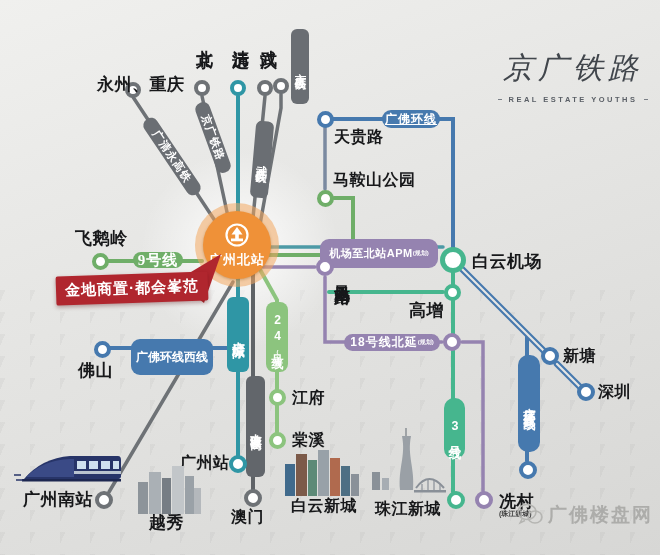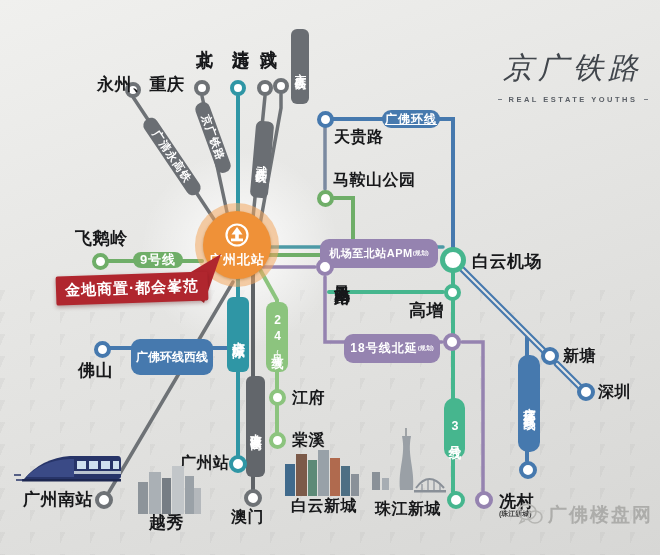--- a/index.html
+++ b/index.html
@@ -92,27 +92,27 @@
 
   <div class="pill vtext" style="left:291px;top:29px;width:18px;height:75px;background:#6a6e73;border-radius:6px;font-size:11.5px;">京广高铁</div>
   <div class="pill" style="left:127px;top:149px;width:90px;height:15px;background:#6a6e73;font-size:11px;border-radius:7px;transform:rotate(56deg);">广清永高铁</div>
   <div class="pill" style="left:176px;top:130px;width:74px;height:15px;background:#6a6e73;font-size:11px;border-radius:7px;transform:rotate(70deg);">京广铁路</div>
   <div class="pill vtext" style="left:253px;top:121px;width:18px;height:77px;background:#6a6e73;border-radius:6px;font-size:11.5px;transform:rotate(5deg);">武广高铁</div>
   <div class="pill" style="left:382px;top:110px;width:58px;height:18px;background:#4679ae;font-size:12px;text-decoration:underline;">广佛环线</div>
   <div class="pill" style="left:320px;top:239px;width:118px;height:29px;background:#9583b0;font-size:11px;letter-spacing:.5px;">
     <span>机场至北站APM</span>
       <span class="note">(规划)</span>
   </div>
-  <div class="pill" style="left:133px;top:252px;width:50px;height:16px;background:#6fae68;font-size:13px;">9号线</div>
+  <div class="pill" style="left:133px;top:252px;width:50px;height:16px;background:#6fae68;font-size:15px;font-family:Liberation Serif, serif;">9号线</div>
   <div class="pill vtext" style="left:227px;top:297px;width:22px;height:75px;background:#2f96a5;border-radius:6px;font-size:12.5px;">广清城际</div>
   <div class="pill" style="left:266px;top:302px;width:22px;height:70px;background:#8cc47e;border-radius:8px;flex-direction:column;">
     <span class="vtext" style="font-size:12px;">24号线</span>
     <span class="vnote">(规划)</span>
   </div>
-  <div class="pill" style="left:344px;top:334px;width:96px;height:29px;background:#9583b0;font-size:12px;">
+  <div class="pill" style="left:344px;top:334px;width:96px;height:17px;background:#9583b0;font-size:12px;">
     <span>18号线北延</span>
       <span class="note">(规划)</span>
   </div>
   <div class="pill vtext" style="left:444px;top:398px;width:21px;height:61px;background:#46b68e;border-radius:10px;font-size:12.5px;">3号线</div>
   <div class="pill" style="left:131px;top:339px;width:82px;height:36px;background:#4679ae;font-size:12px;letter-spacing:0;">广佛环线西线</div>
   <div class="pill vtext" style="left:518px;top:355px;width:22px;height:97px;background:#4679ae;border-radius:10px;font-size:12px;">广佛环线东线</div>
   <div class="pill vtext" style="left:246px;top:376px;width:19px;height:101px;background:#62666b;border-radius:6px;font-size:11.5px;letter-spacing:1px;">广中珠澳高铁</div>
 
   <div class="circ" style="left:125px;top:82px;width:16px;height:16px;border:4px solid #6e7276;"></div>
   <div class="circ" style="left:194px;top:80px;width:16px;height:16px;border:4px solid #6e7276;"></div>

